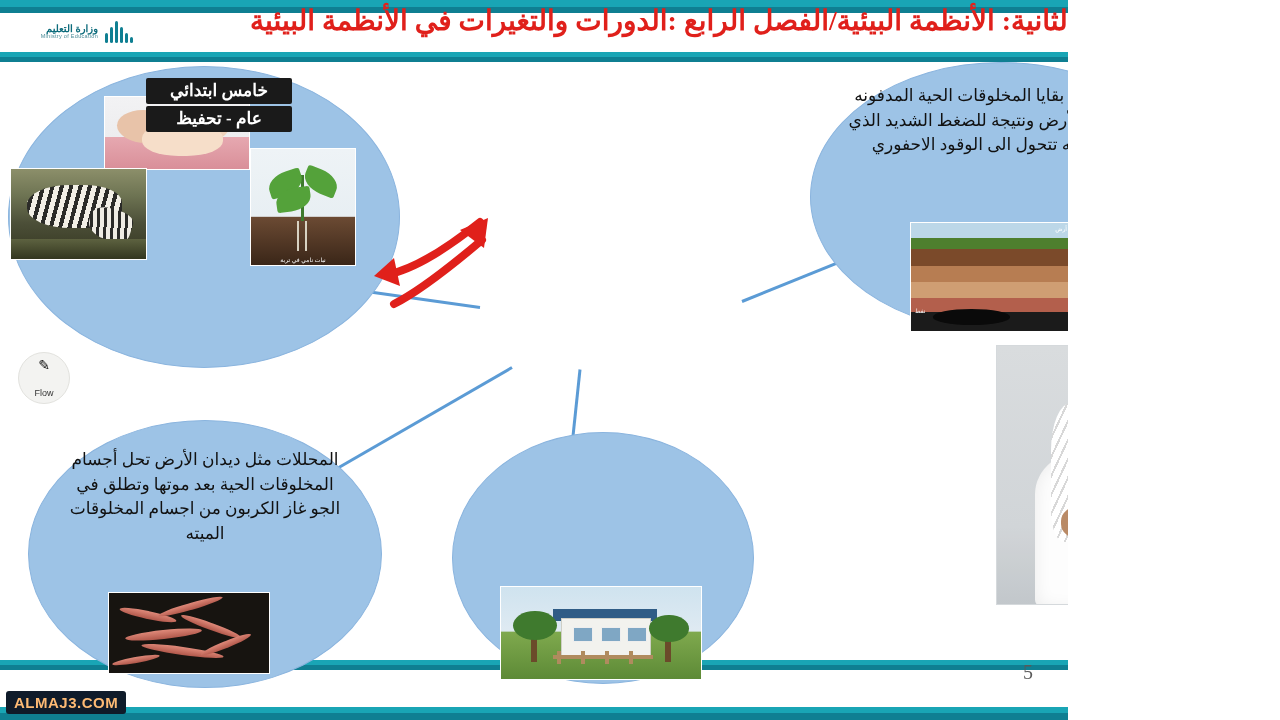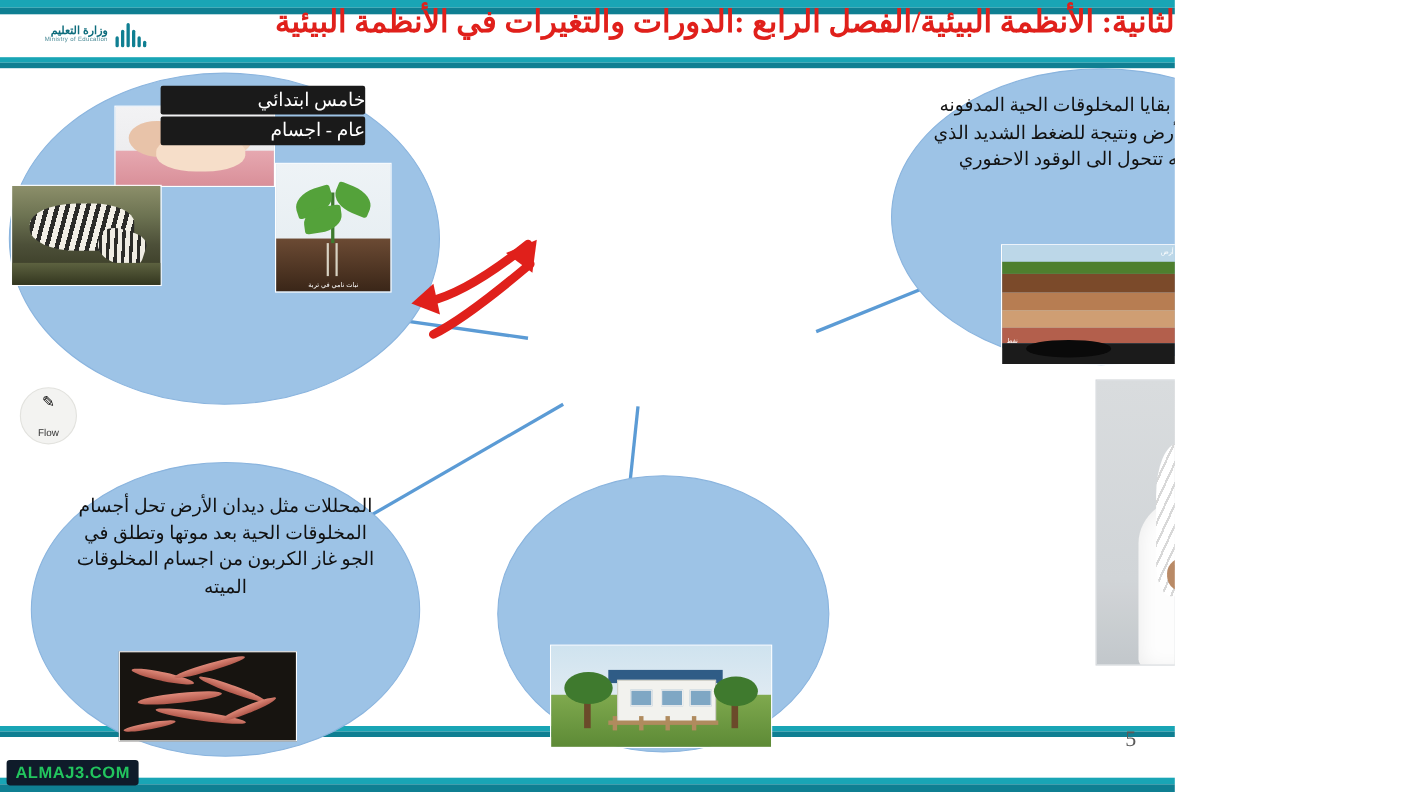--- a/index.html
+++ b/index.html
@@ -323,25 +323,25 @@
   }
   .flow-badge .pencil { font-size: 14px; line-height: 1; }
   .flow-badge .lbl { font-size: 9px; color: #333; margin-top: 16px; }
 
   
   .grade-box {
     position: absolute;
     background: #1a1a1a;
     color: #ffffff;
     direction: rtl;
+    text-align: center;
     font-family: "Liberation Serif", serif;
-    font-weight: normal;
+    font-weight: bold;
     z-index: 7;
     border-radius: 2px;
-    padding-left: 40px;
   }
   .grade-1 { left: 146px; top: 78px; width: 146px; height: 26px; font-size: 17px; line-height: 26px; }
   .grade-2 { left: 146px; top: 106px; width: 146px; height: 26px; font-size: 17px; line-height: 26px; }
 
   
   .tail-1 { position:absolute; left:1090px; top:42px; width:66px; height:48px; background:#ffffff; border-radius:50%; z-index:3;}
   .tail-2 { position:absolute; left:1146px; top:22px; width:40px; height:32px; background:#ffffff; border-radius:50%; z-index:3;}
 
   
   .arrow-svg { position:absolute; left:360px; top:212px; width:130px; height:120px; z-index: 7; }
@@ -353,21 +353,21 @@
     color: #595959;
     font-size: 20px;
     font-family: "Liberation Serif", serif;
   }
 
   
   .watermark {
     position: absolute;
     left: 6px; bottom: 6px;
     background: #0f1b2a;
-    color: #22c55e;
+    color: #fdba74;
     font-size: 15px;
     font-weight: bold;
     letter-spacing: .5px;
     padding: 3px 8px;
     border-radius: 3px;
     z-index: 9;
     font-family: "Liberation Sans", sans-serif;
   }
 </style>
 </head>
@@ -413,21 +413,21 @@
 
   <div class="bubble" style="left:8px; top:66px; width:390px; height:300px;"></div>
 
   <div class="photo baby" style="left:104px; top:96px; width:144px; height:72px;">
     <div class="b-hand"></div>
       <div class="b-hand2"></div>
       <div class="b-body"></div>
   </div>
 
   <div class="grade-box grade-1">خامس ابتدائي</div>
-  <div class="grade-box grade-2">عام - اجسام</div>
+  <div class="grade-box grade-2">عام - تحفيظ</div>
 
   <div class="photo zebra" style="left:10px; top:168px; width:135px; height:90px;">
     <div class="z-body"></div>
       <div class="z-head"></div>
       <div class="z-grass"></div>
   </div>
 
   <div class="photo seedling" style="left:250px; top:148px; width:104px; height:116px;">
     <div class="s-stem"></div>
     <div class="s-leaf" style="left:16%; top:20%; transform:rotate(-18deg);"></div>

